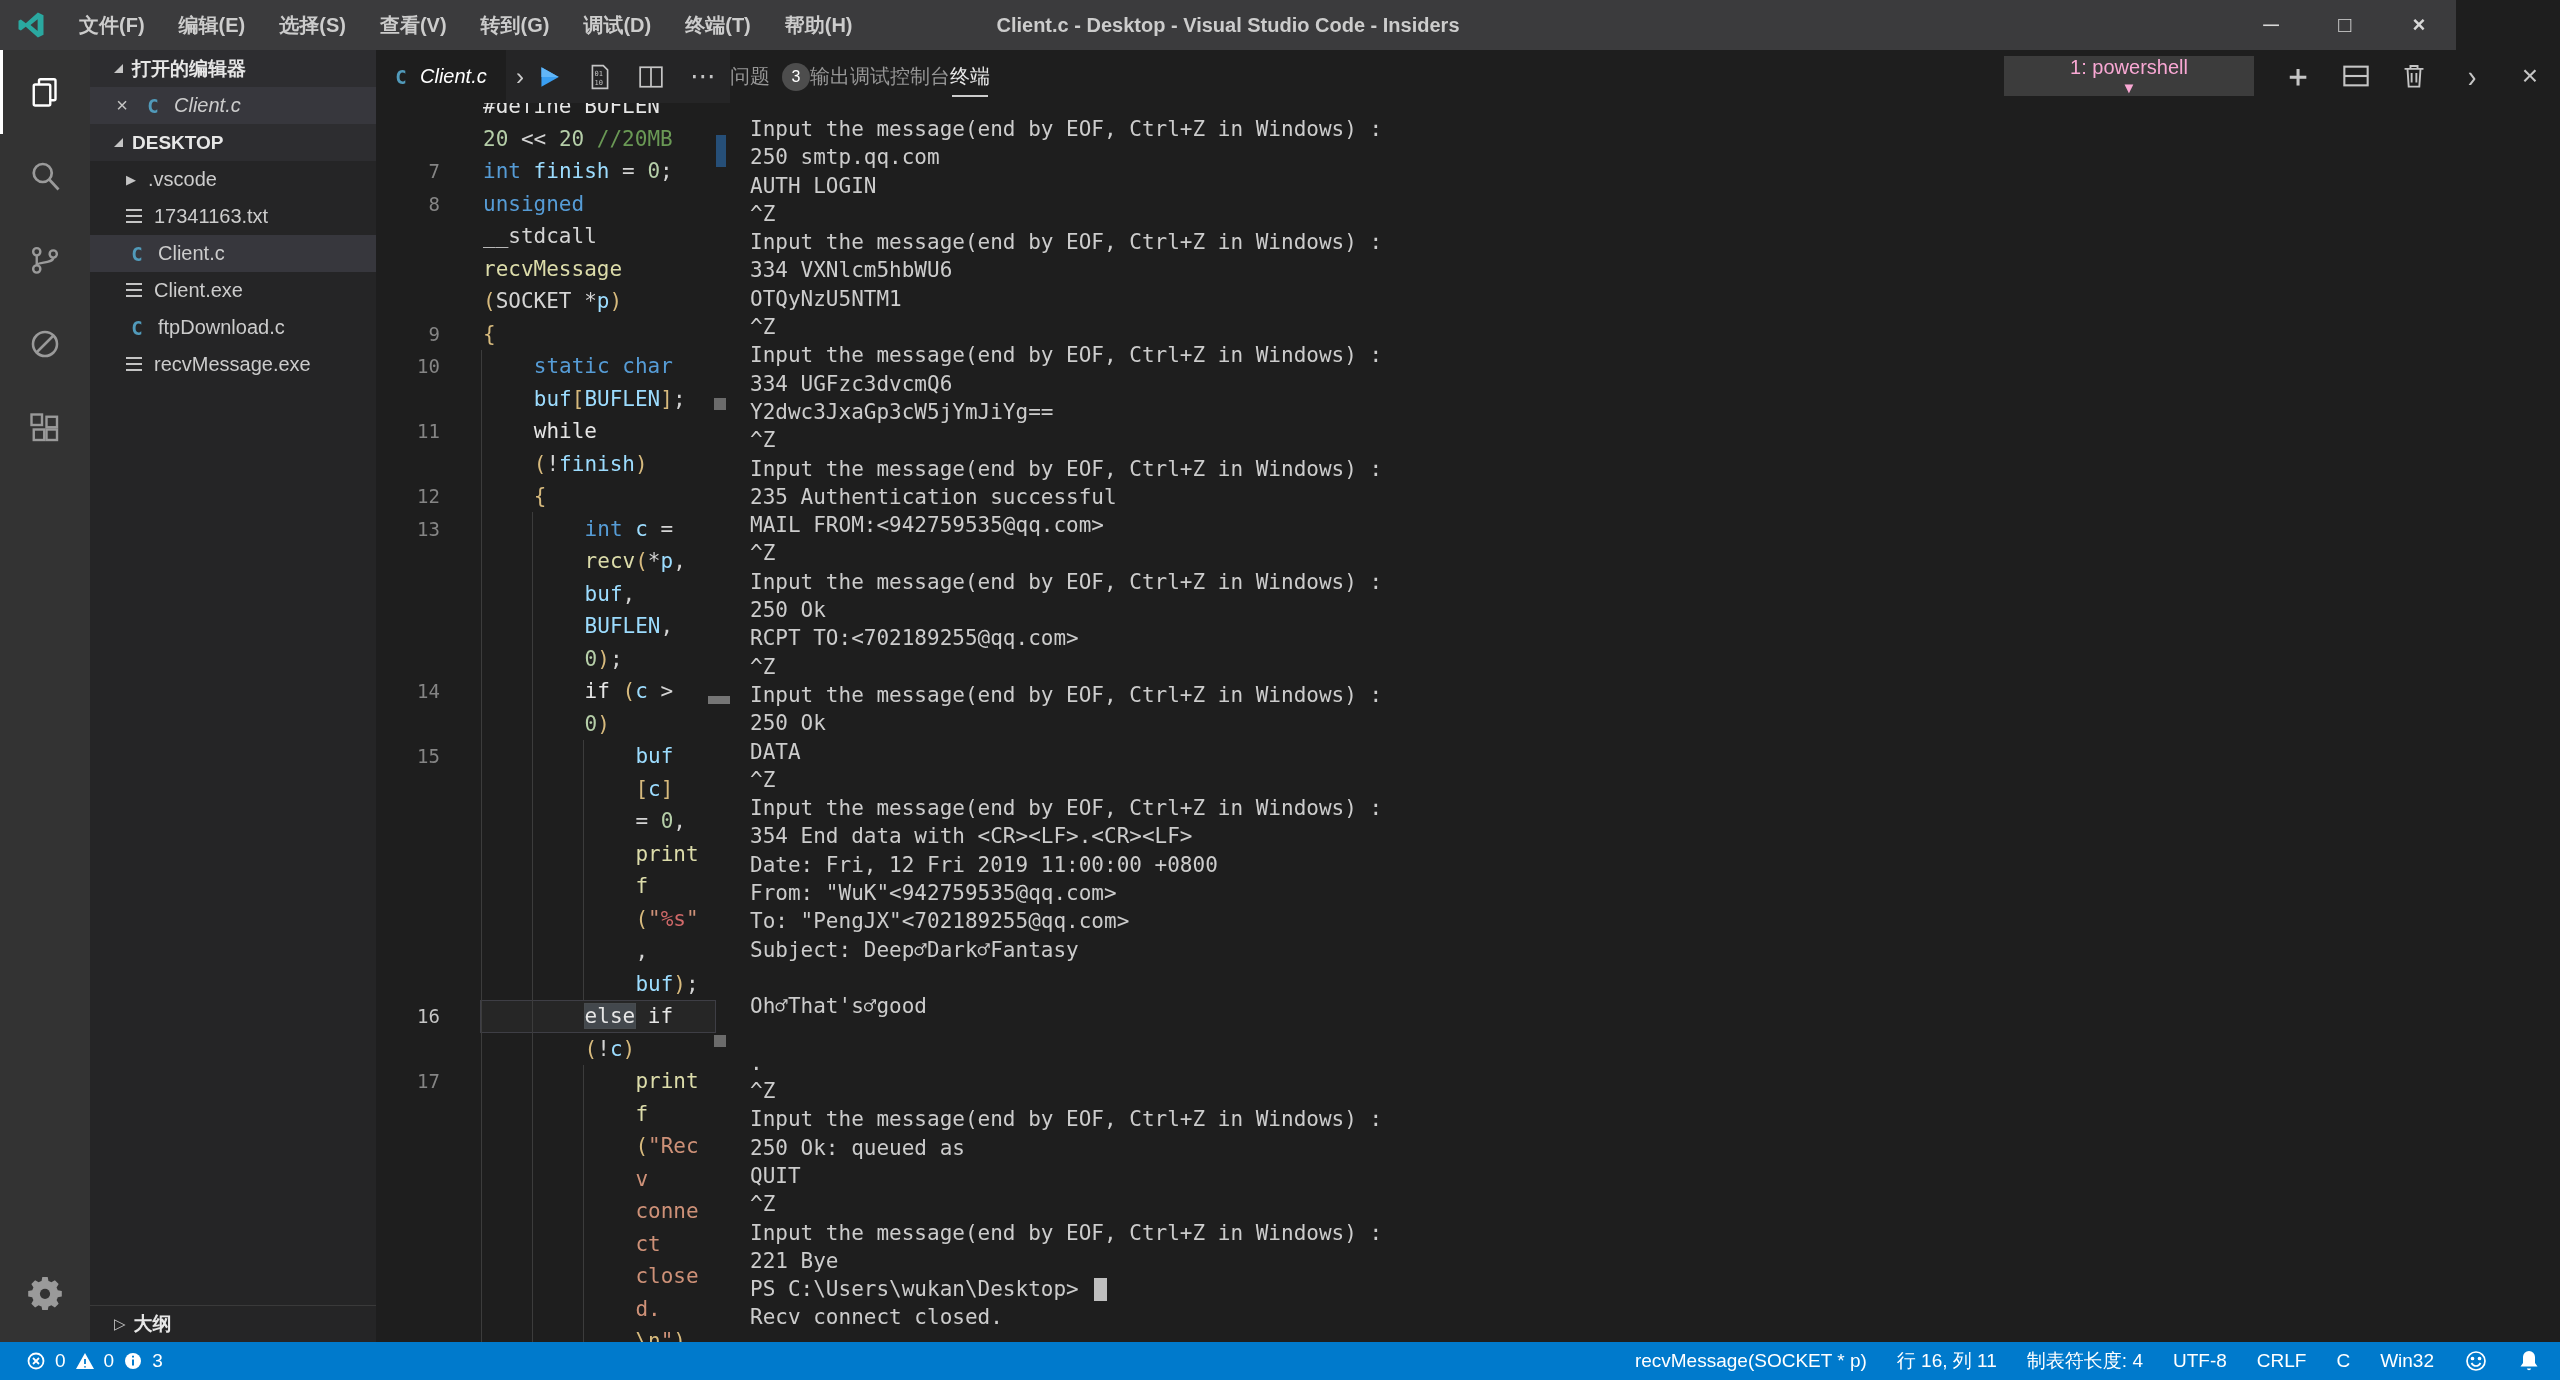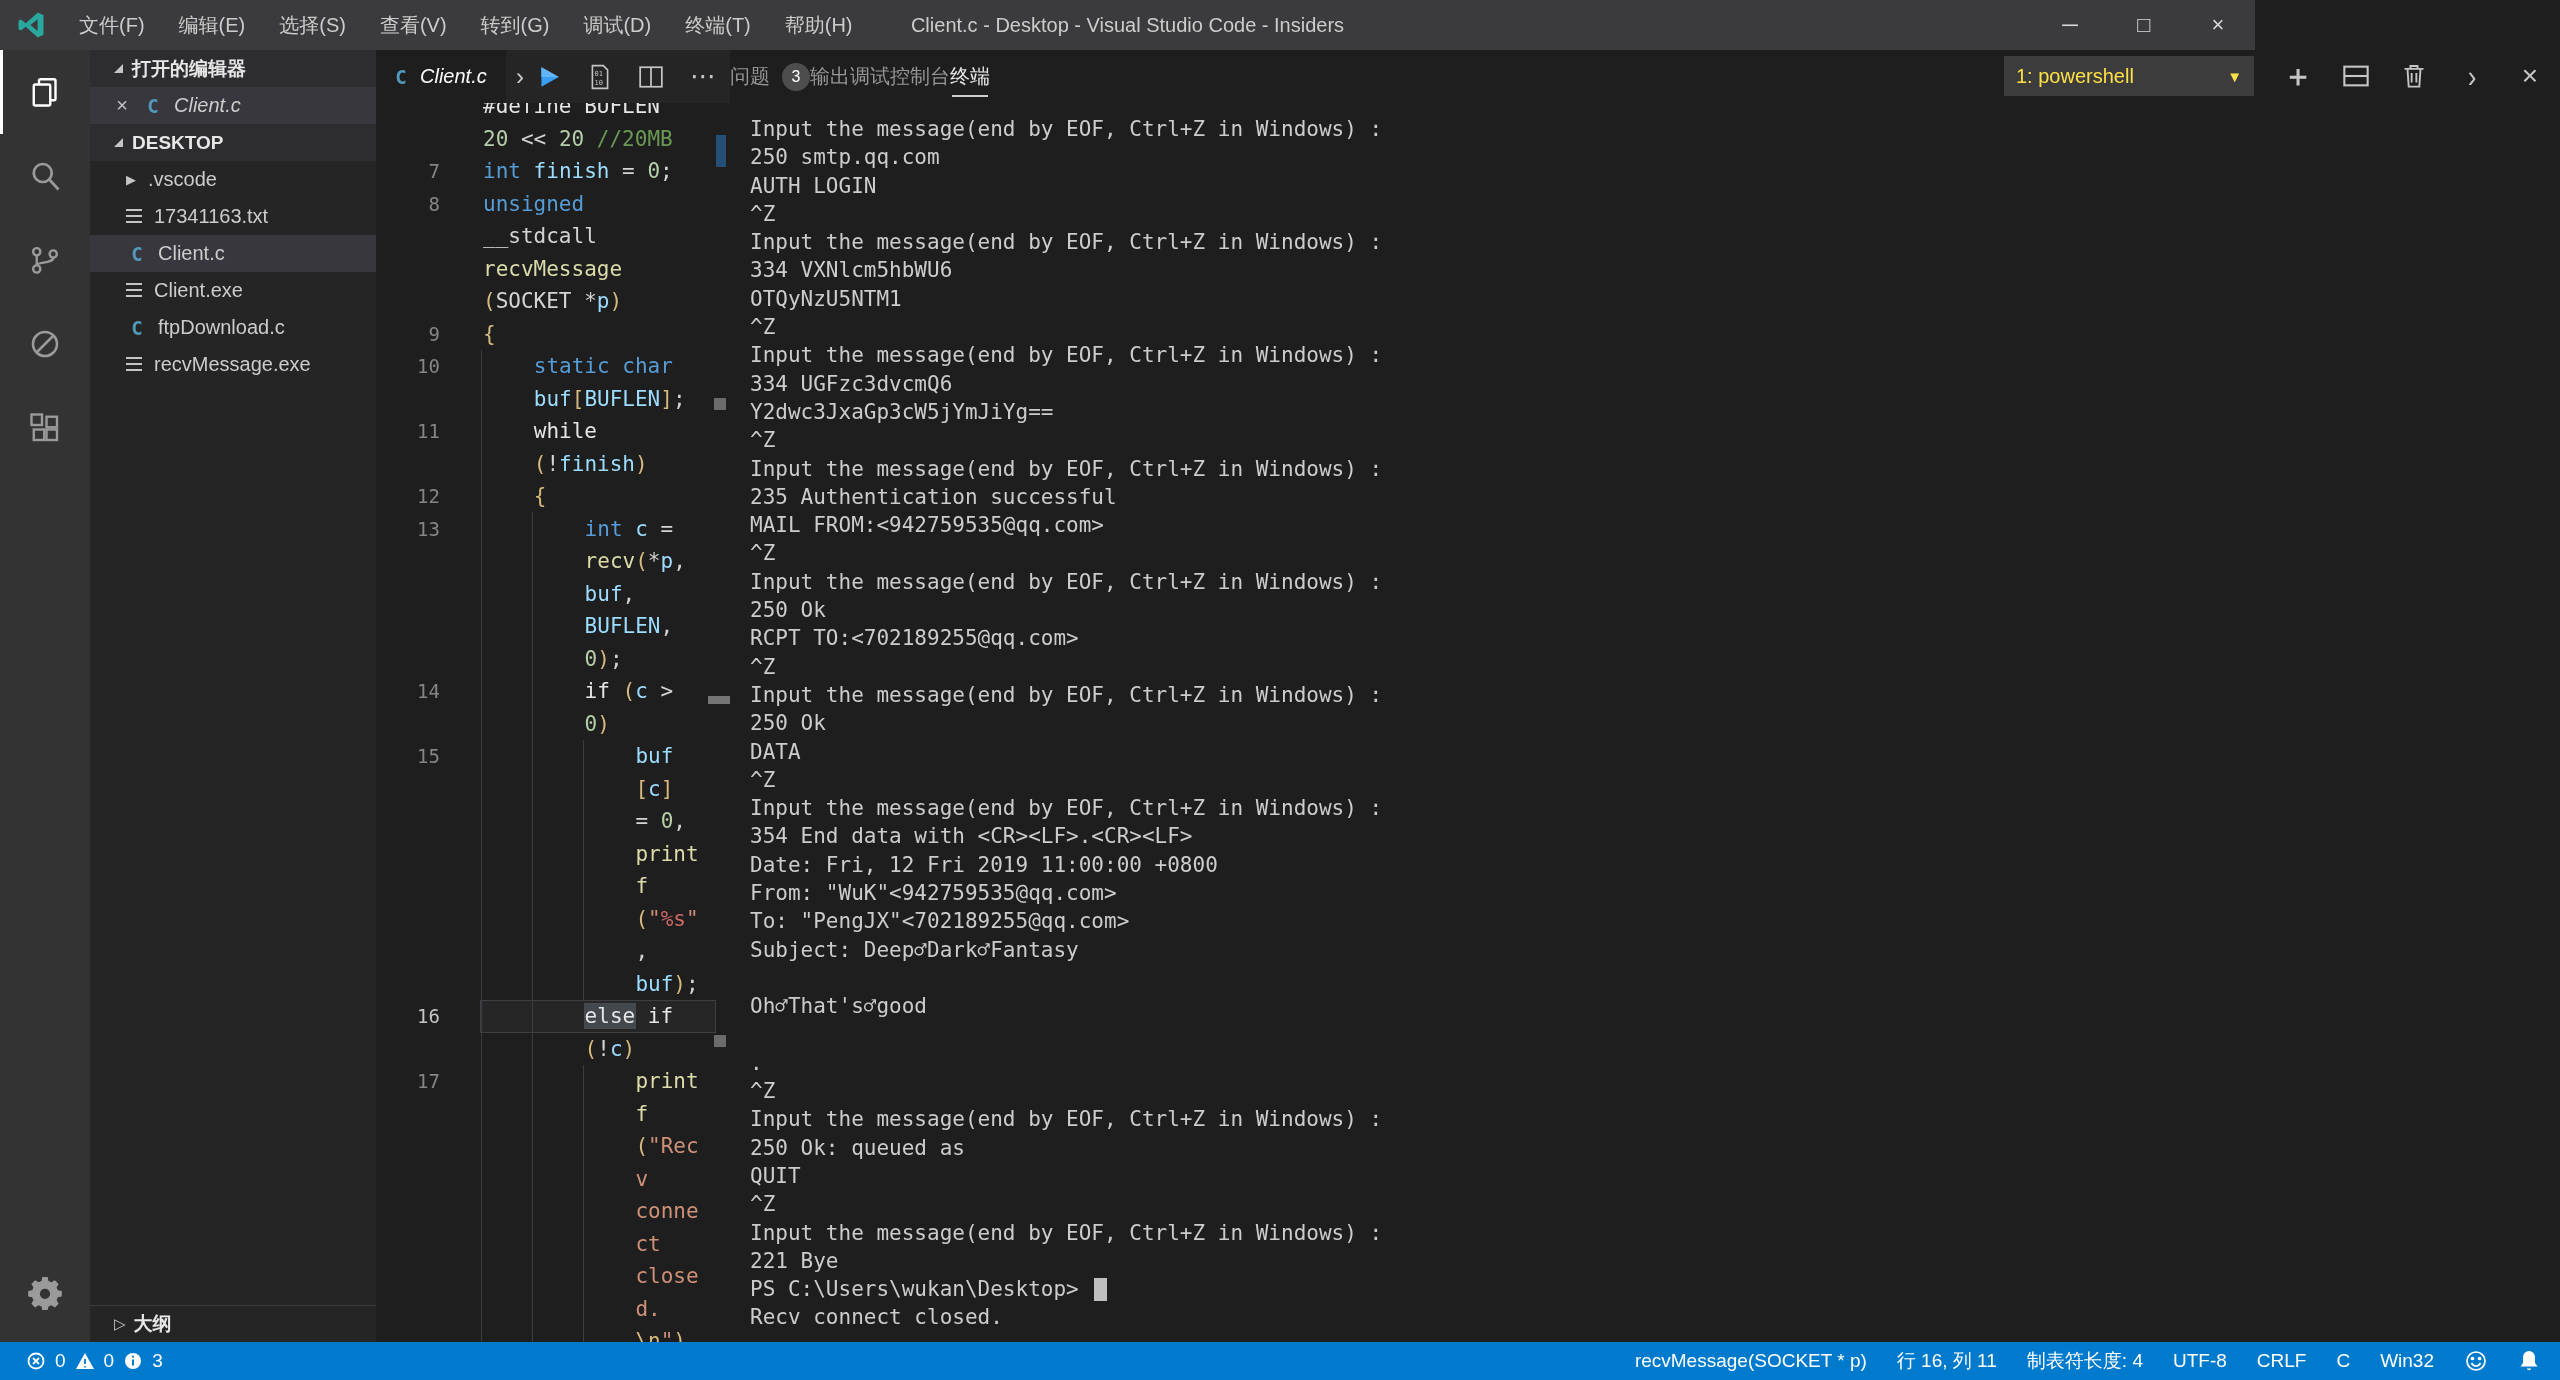--- a/index.html
+++ b/index.html
@@ -1,21 +1,21 @@
 <!DOCTYPE html>
 <html><head>
 <meta charset="utf-8">
 <style>
   * { margin:0; padding:0; box-sizing:border-box; }
   html,body { width:2560px; height:1380px; background:#1e1e1e; overflow:hidden;
     font-family:"Liberation Sans","DejaVu Sans",sans-serif; }
 
   
-  #titlebar { position:absolute; left:0; top:0; width:2255px; height:50px; background:#3b3b3d;
-    display:flex; align-items:center; color:#cccccc; font-size:20px; }
+  #titlebar { position:absolute; left:0; top:0; width:2456px; height:50px; background:#3b3b3d;
+    display:flex; align-items:center; color:#cccccc; font-size:20px;font-weight:bold; }
   #logo { width:30px; height:30px; margin:0 16px 0 16px; }
   .menu-item { padding:0 17px; height:50px; line-height:50px; cursor:default; }
   #win-title { position:absolute; left:50%; top:0; transform:translateX(-50%);
     line-height:50px; color:#cccccc; font-size:20px; white-space:nowrap; }
   #win-controls { position:absolute; right:0; top:0; display:flex; }
   .winbtn { width:74px; height:50px; text-align:center; line-height:50px; font-size:22px; color:#d8d8d8; }
 
   
   #activitybar { position:absolute; left:0; top:50px; width:90px; height:1292px; background:#333333; }
   .act-slot { width:90px; height:84px; display:flex; align-items:center; justify-content:center; position:relative; }
@@ -64,22 +64,22 @@
   .marker { position:absolute; background:#6b6b6b; }
 
   
   #panel { position:absolute; left:730px; top:50px; width:1830px; height:1292px; background:#1e1e1e; }
   #panel-header { position:absolute; left:0; top:0; width:1830px; height:53px; display:flex; align-items:center; }
   .ptab { font-size:20px; color:#969696; display:flex; align-items:center; position:relative; height:53px; line-height:53px; }
   .ptab.active { color:#e7e7e7; }
   .ptab.active::after { content:""; position:absolute; left:2px; right:2px; bottom:6px; height:2px; background:#cccccc; }
   .badge { background:#4d4d4d; color:#ffffff; border-radius:50%; width:28px; height:28px; line-height:28px; text-align:center; font-size:16px; margin-left:12px; }
   #panel-controls { position:absolute; right:16px; top:6px; display:flex; align-items:center; gap:30px; }
-  #term-select { width:250px; height:40px; background:#3c3c3c; color:#fde047; font-size:20px;
-    display:flex; align-items:center; padding:0 12px; justify-content:space-between; }
+  #term-select { width:250px; height:40px; background:#3c3c3c; color:#f9a8d4; font-size:20px;
+    display:flex; align-items:center; padding:0 12px; justify-content:space-between;flex-direction:column; }
   .pc-icon { color:#c5c5c5; display:flex; align-items:center; justify-content:center; width:28px; height:28px; }
   #terminal { position:absolute; left:20px; top:53px; right:4px; bottom:0; overflow:hidden; padding-top:12px; }
   .tline { font:21px "DejaVu Sans Mono",monospace; line-height:28.3px; color:#cccccc; white-space:pre; }
   #cursor { display:inline-block; width:13px; height:23px; background:#bfbfbf; vertical-align:text-bottom; margin-left:3px; }
 
   
   #statusbar { position:absolute; left:0; top:1342px; width:2560px; height:38px; background:#007acc; color:#ffffff;
     display:flex; align-items:center; font-size:19px; }
   #sb-left { display:flex; align-items:center; gap:9px; margin-left:26px; }
   #sb-right { margin-left:auto; display:flex; align-items:center; gap:30px; margin-right:20px; }

